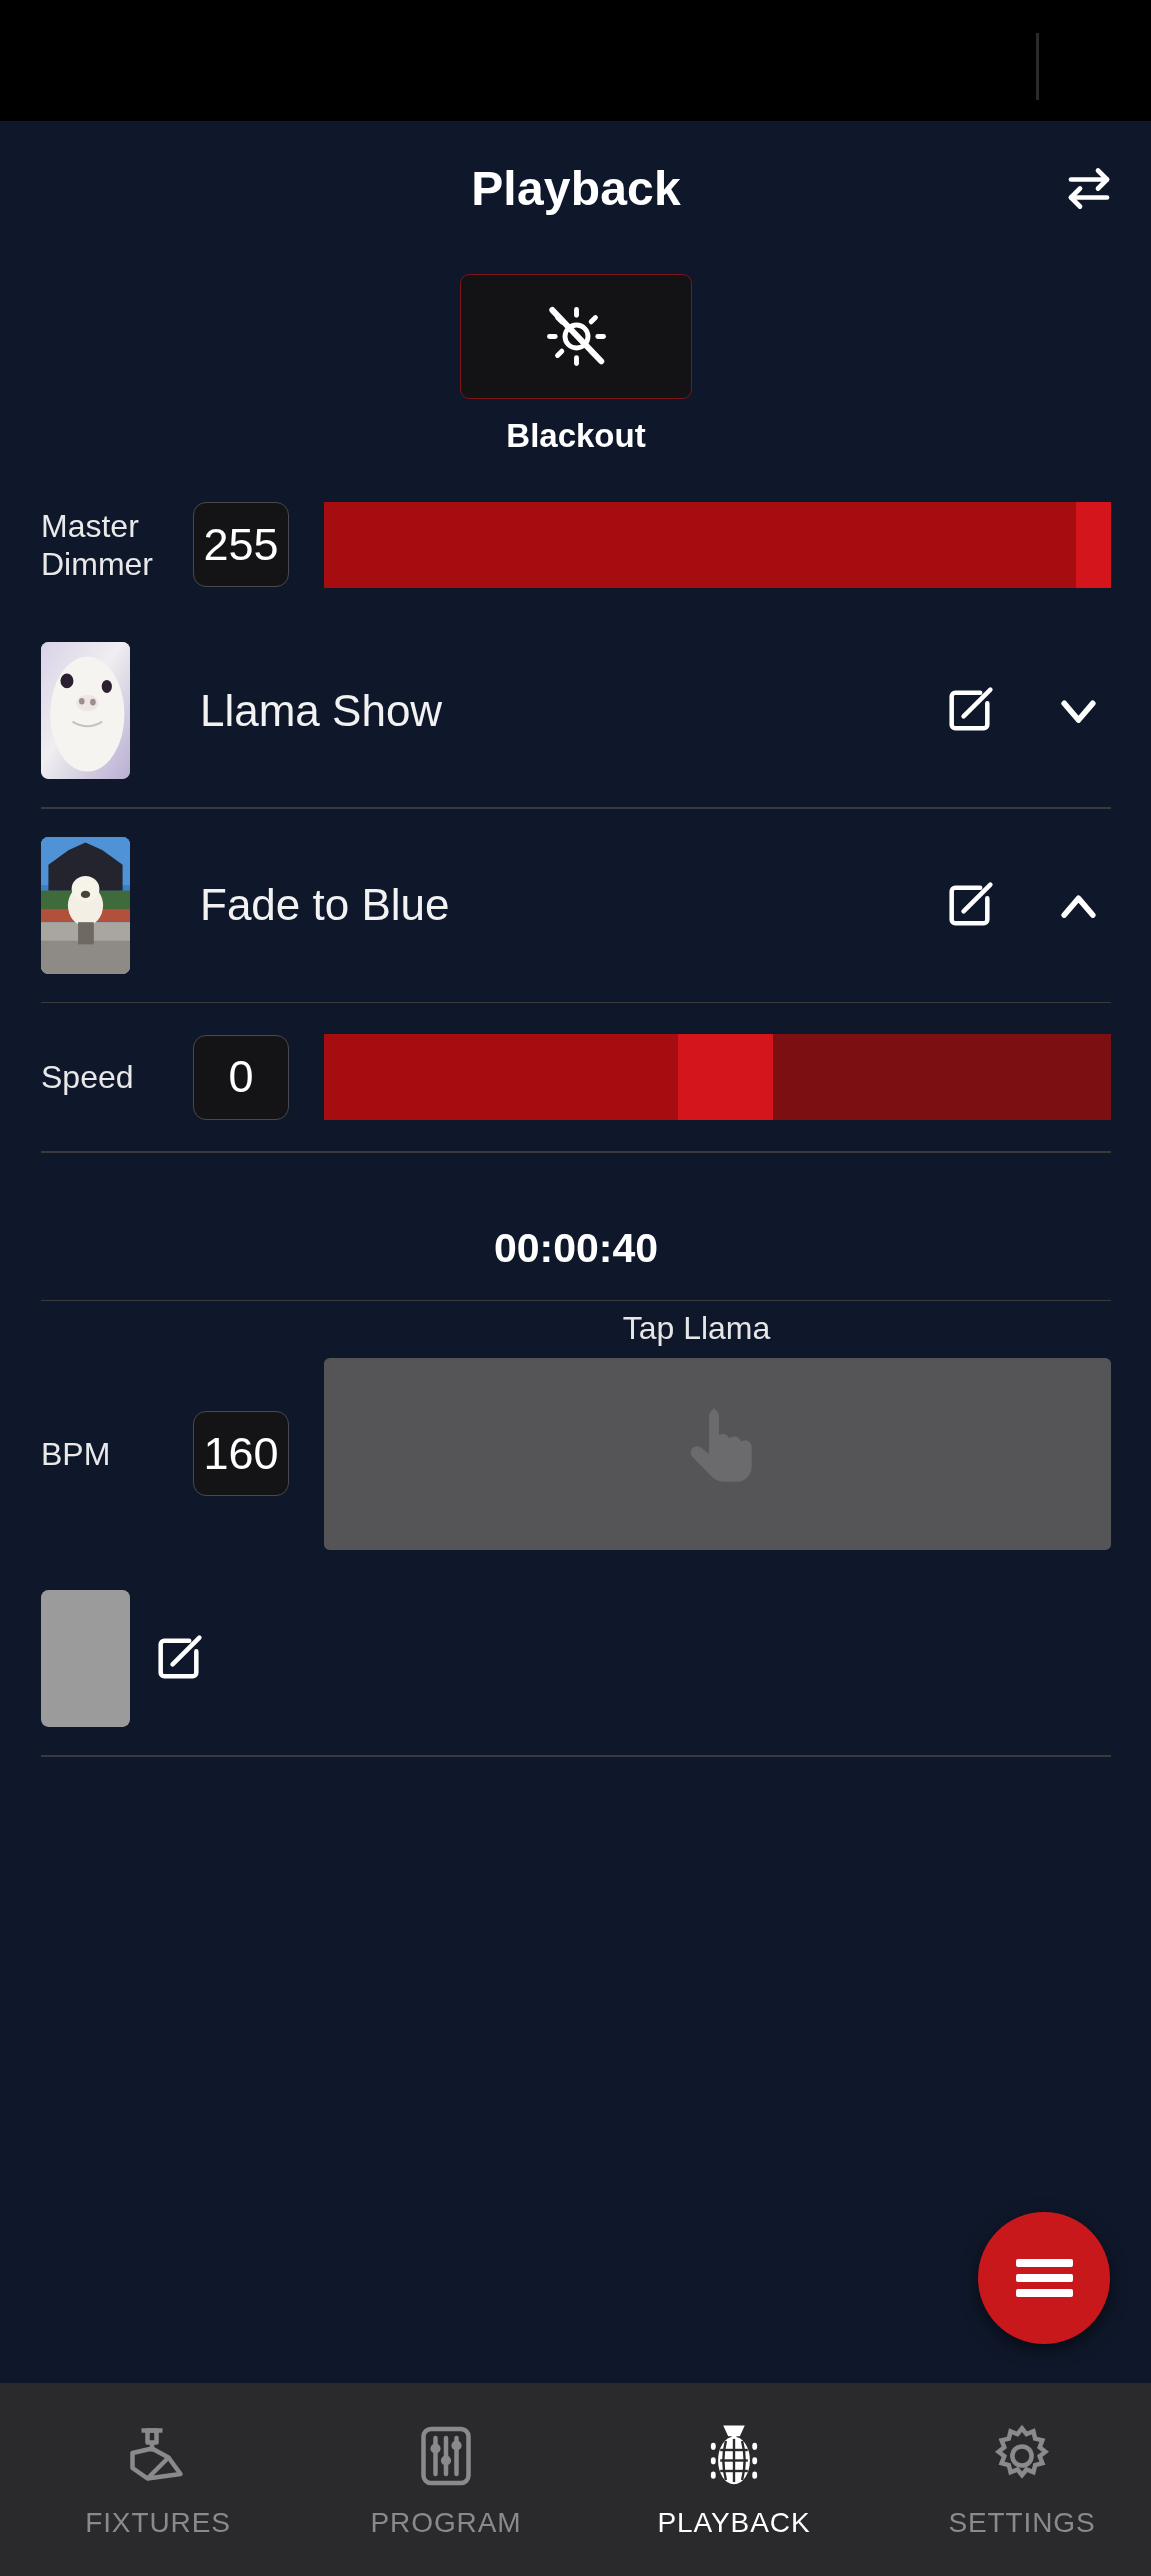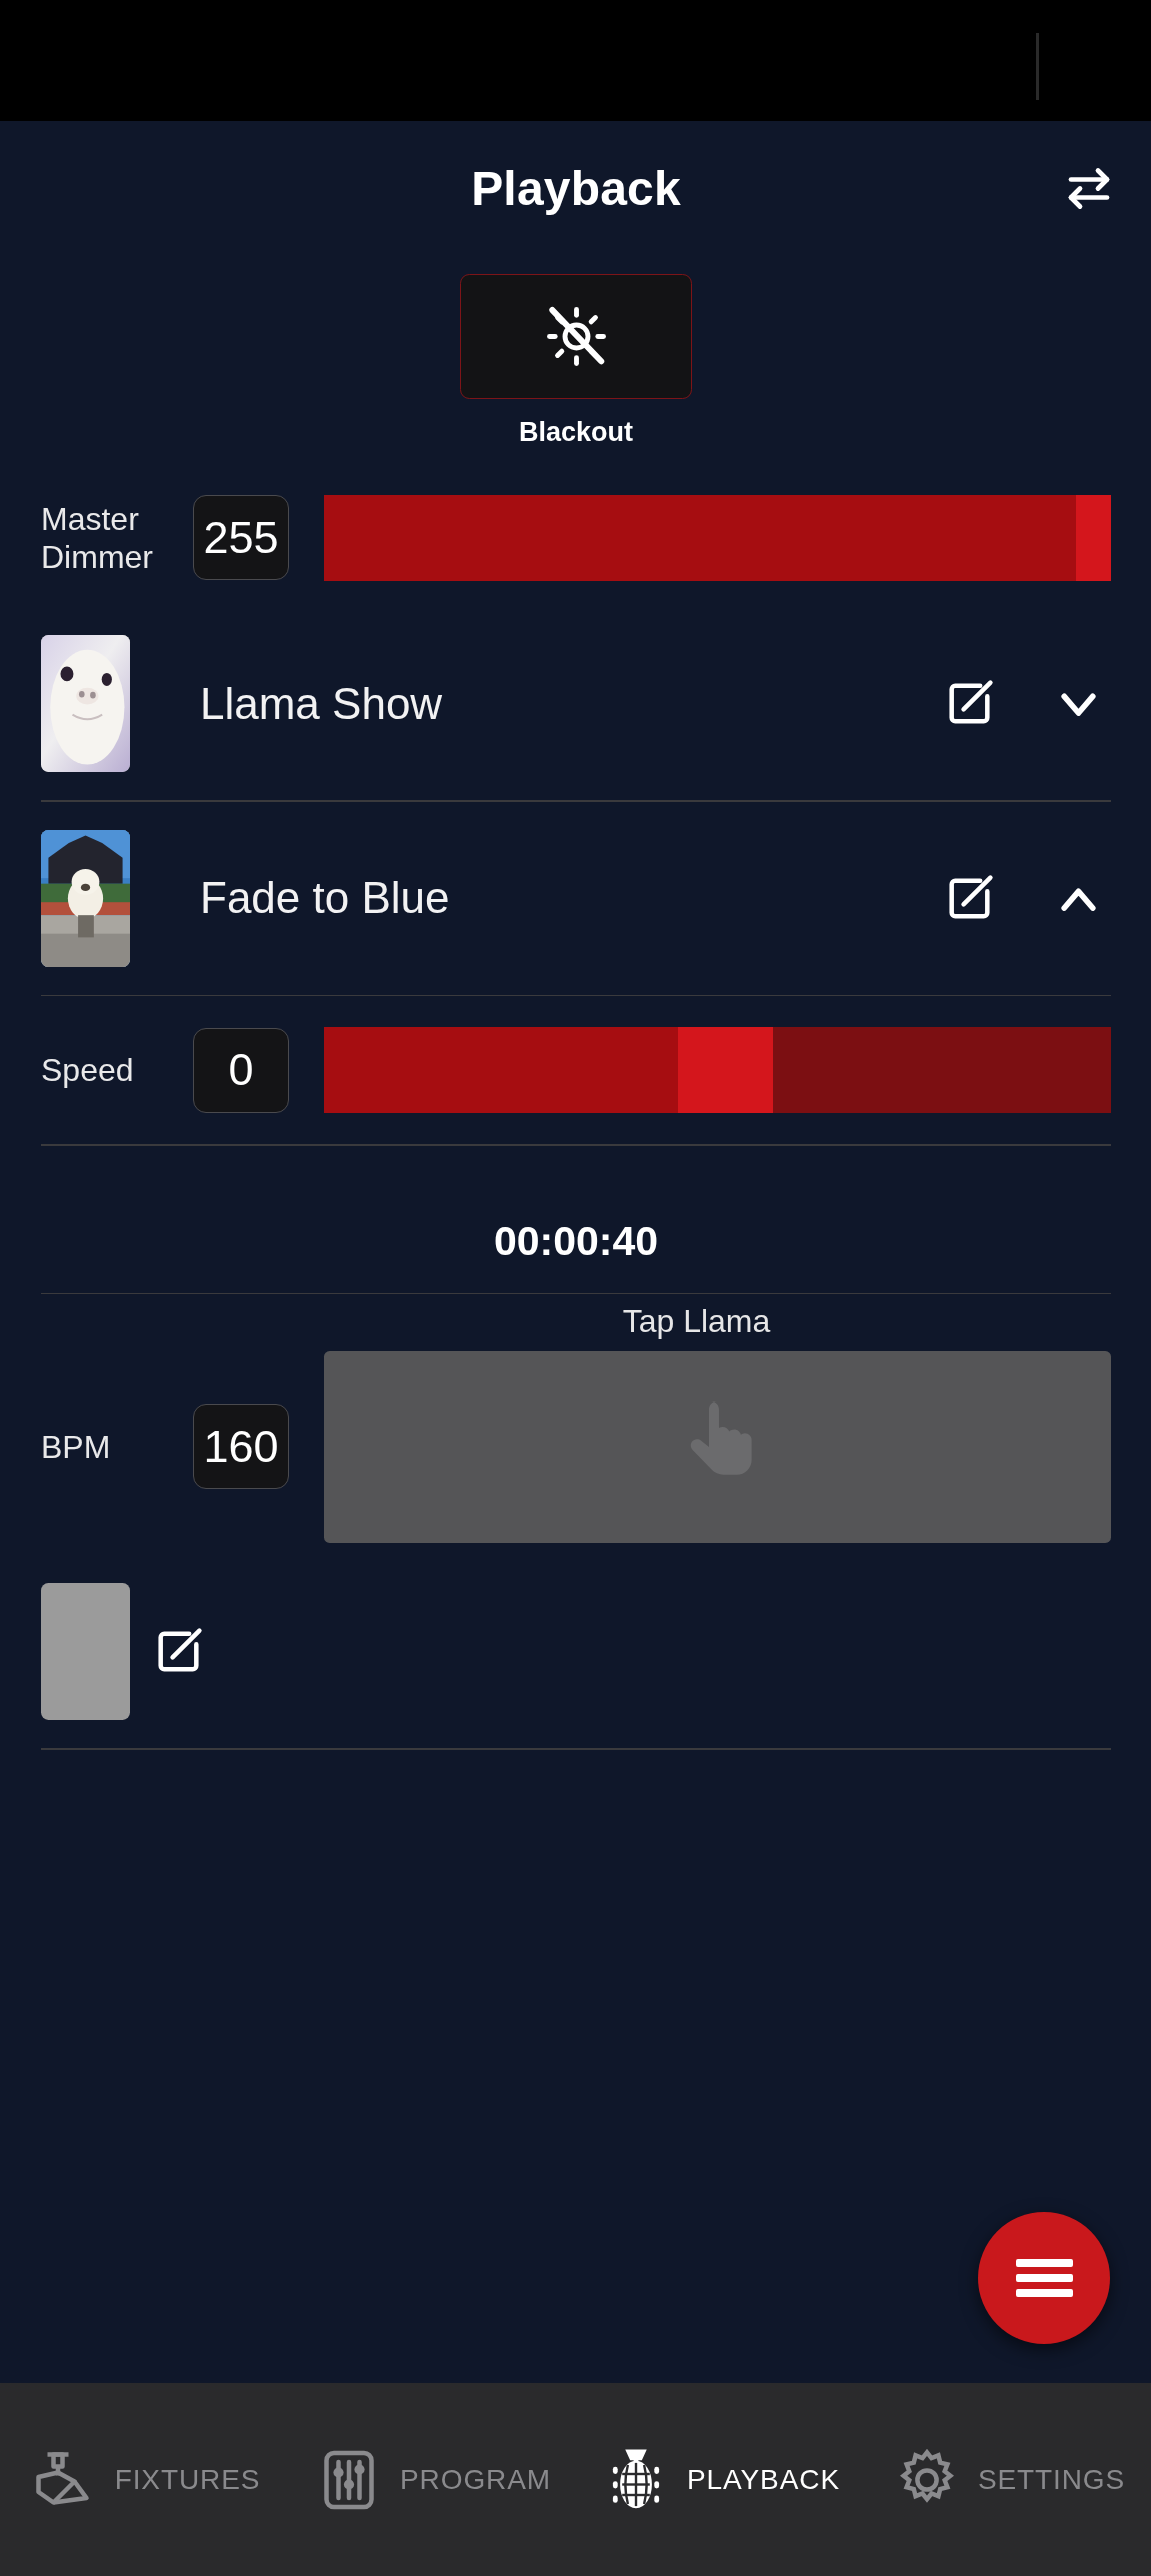--- a/index.html
+++ b/index.html
@@ -48,21 +48,21 @@
     display:flex; flex-direction:column; align-items:center;
     margin-top:18.5px;
   }
   .blackout-btn {
     width:232px; height:125px;
     border:1.9px solid #7d1418; border-radius:9.3px;
     background:#131315;
     display:flex; align-items:center; justify-content:center;
   }
   .blackout-label {
-    margin-top:18.5px; font-size:27px; color:#fff; font-weight:bold;
+    margin-top:18.5px; font-size:33px; color:#fff; font-weight:bold;
   }
 
   
   .slider-row {
     display:flex; align-items:center; padding:0 41px;
     height:139px;
   }
   .slider-label {
     width:130px; font-size:32px; color:#e9e9ea; line-height:1.2;
   }
@@ -137,22 +137,22 @@
     box-shadow:0 5.6px 16.7px rgba(0,0,0,0.55);
   }
   .fab-bar { width:57px; height:8.3px; background:#fff; border-radius:1.9px; margin:6.5px 0; }
 
   
   .bottomnav {
     flex:0 0 auto; height:193px; background:#2a2a2c;
     display:flex; align-items:center;
   }
   .navitem {
-    flex:1 1 0; display:flex; flex-direction:row;
-    align-items:center; justify-content:center; gap:15px;
+    flex:1 1 0; display:flex; flex-direction:column;
+    align-items:center; gap:15px;padding-left:28px;
   }
   .nav-label { font-size:28px; letter-spacing:0.9px; }
   .nav-inactive { color:#8a8a8d; }
   .nav-active { color:#ffffff; }
 </style>
 </head>
 <body>
 
 <div id="screen">
 

